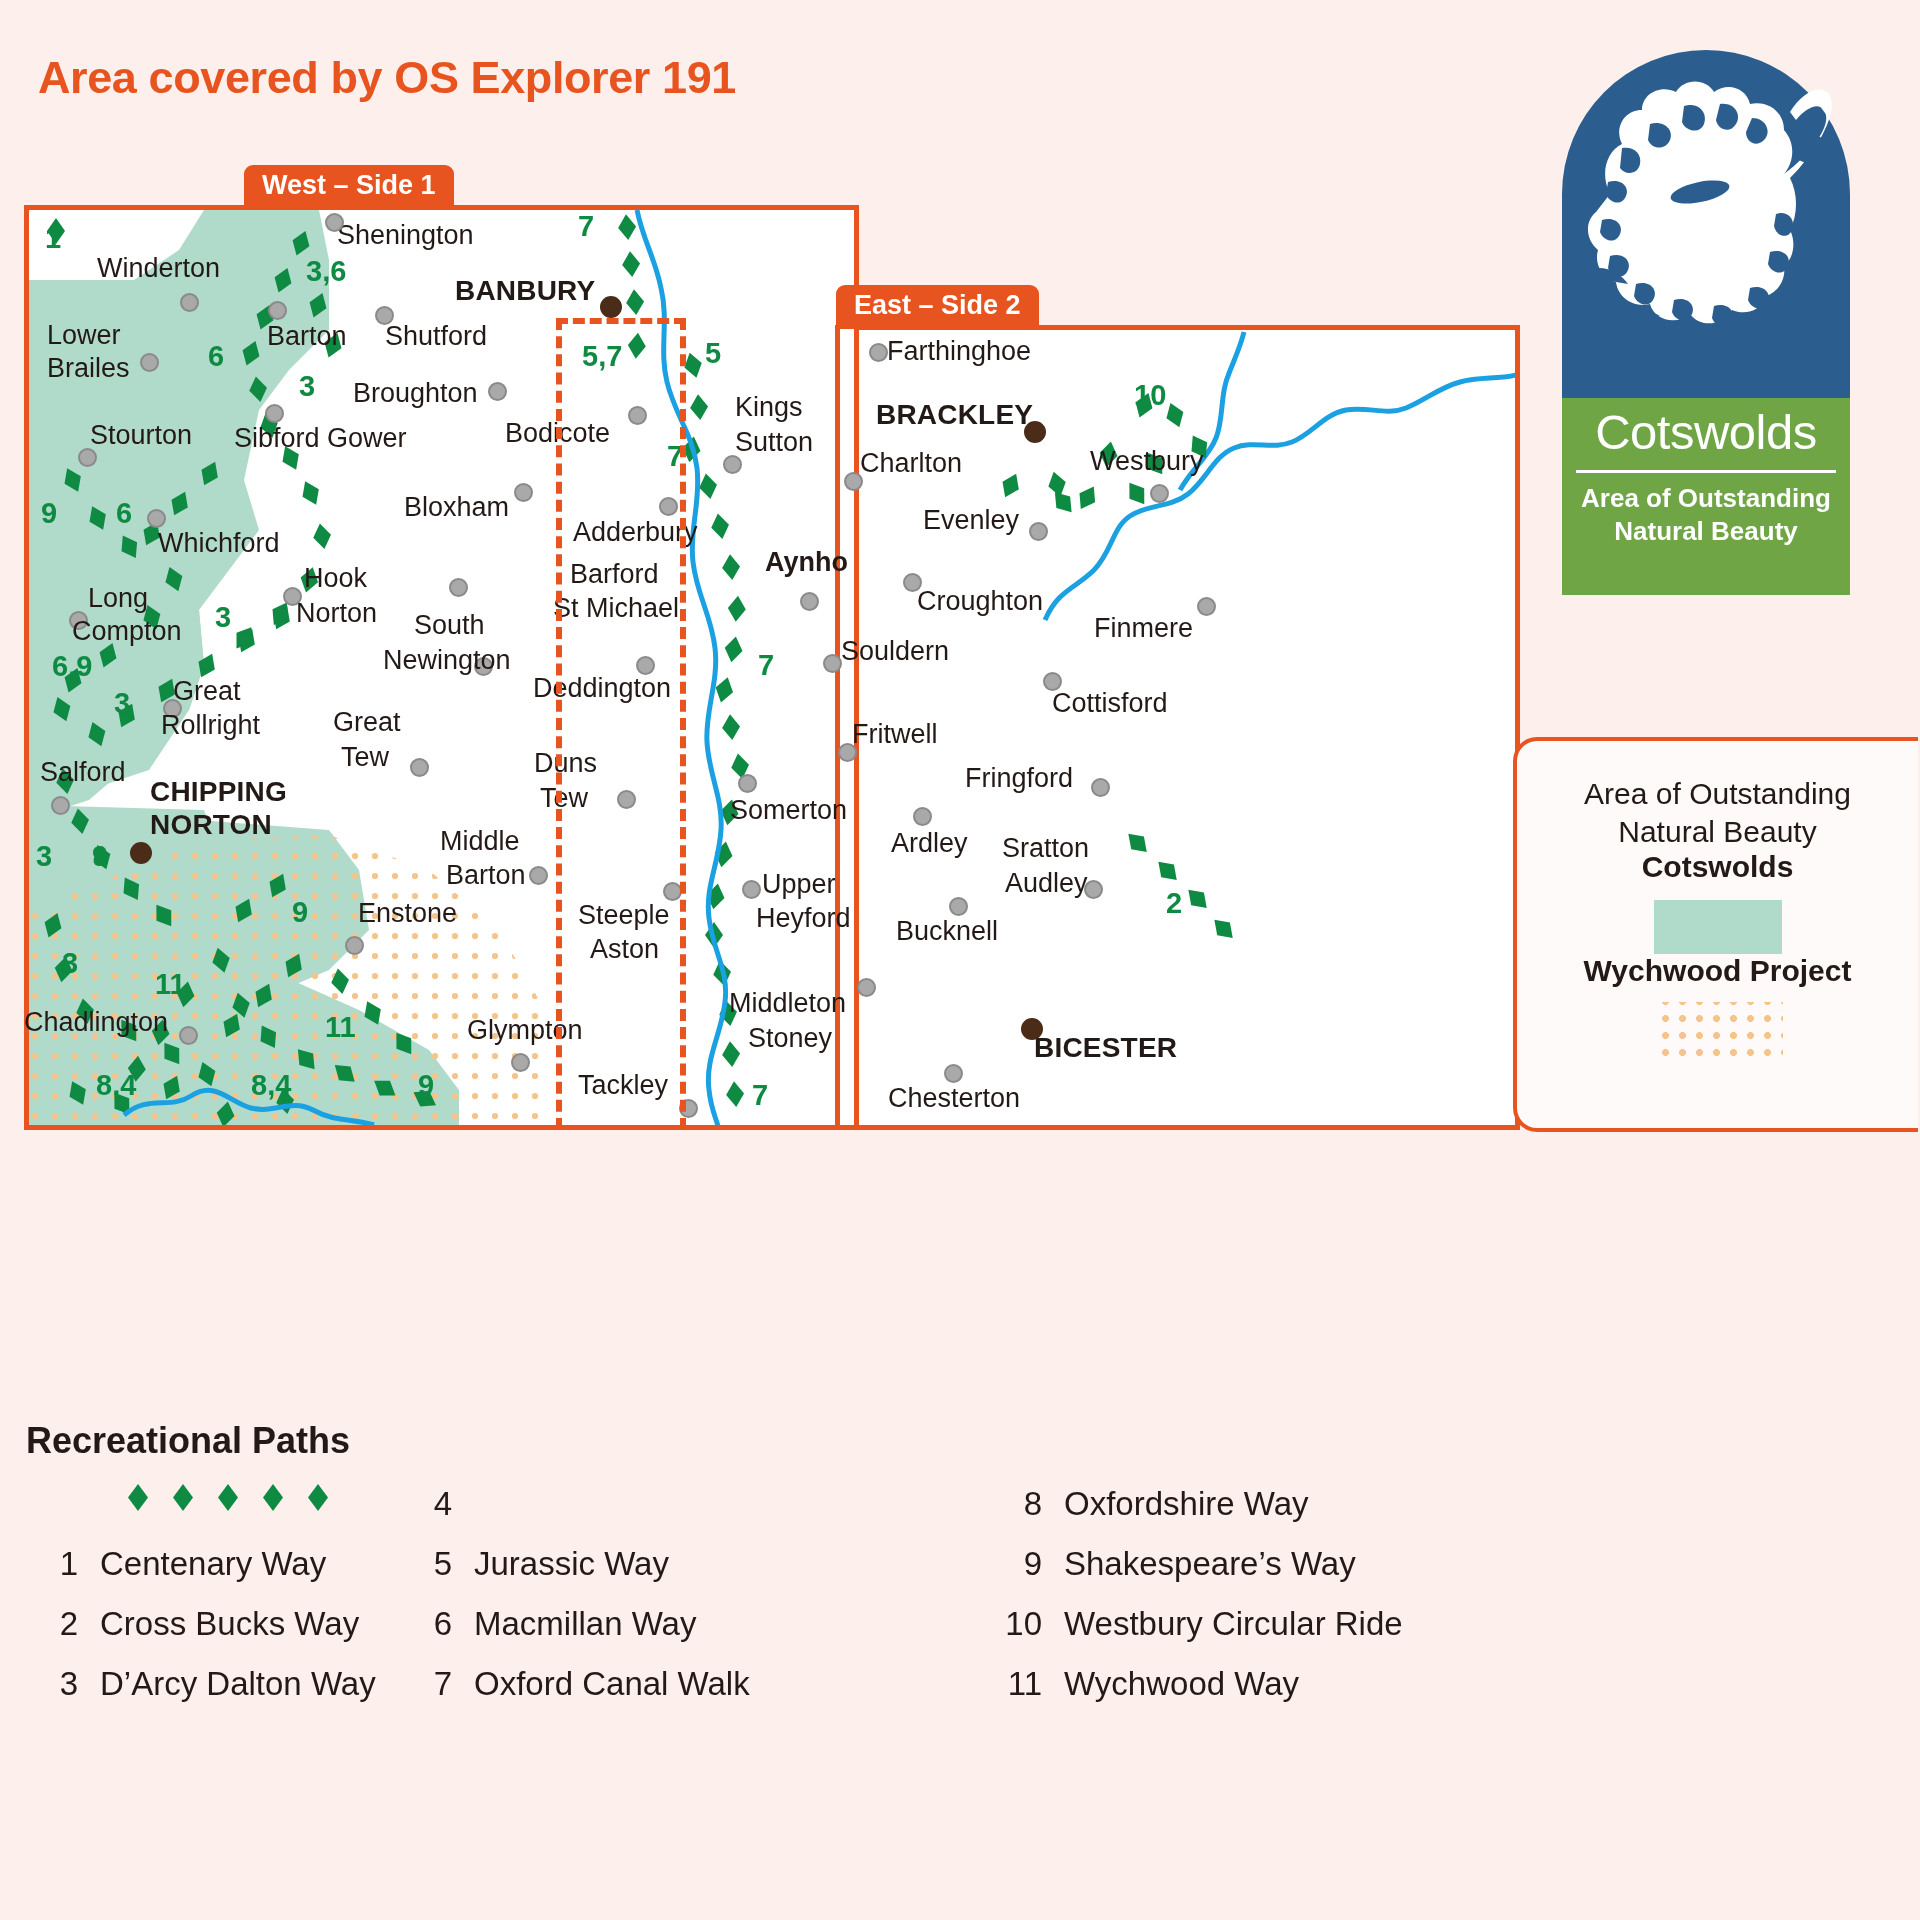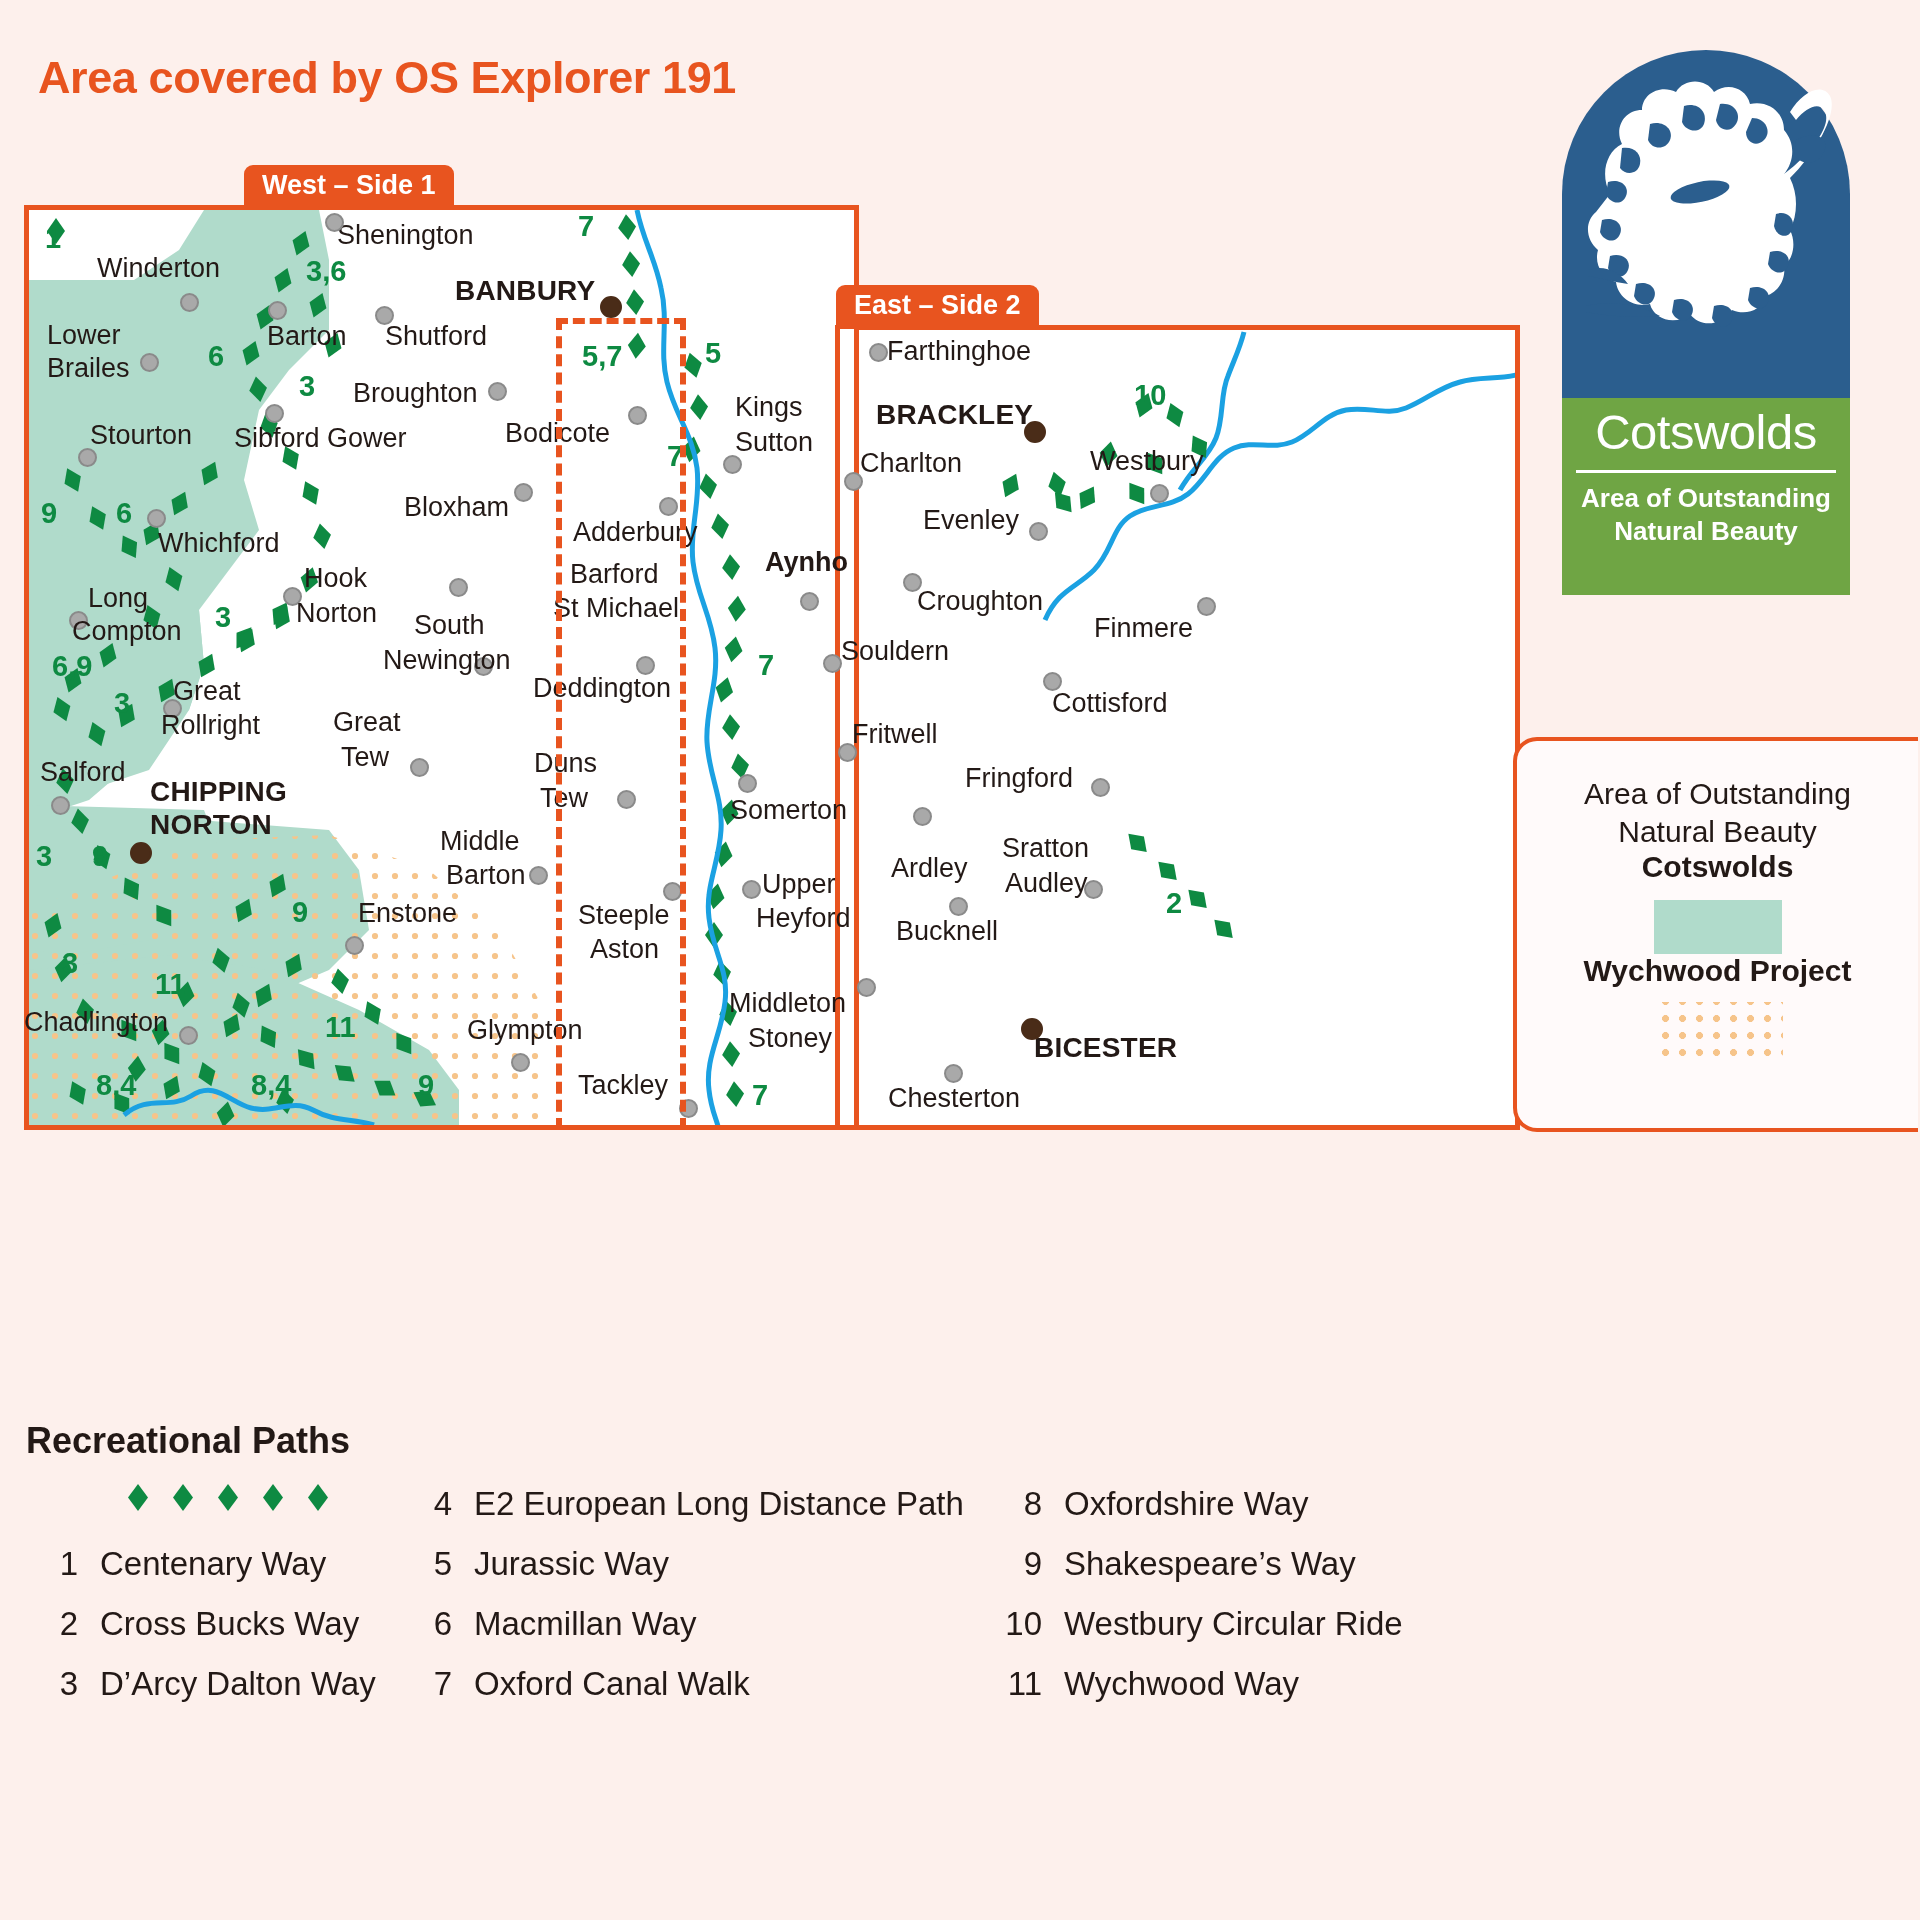--- a/index.html
+++ b/index.html
@@ -552,21 +552,21 @@
       <div class="place" style="left: 341px; top: 744px;">Tew</div>
       <div class="place" style="left: 965px; top: 765px;">Fringford</div>
       <div class="dot" style="left: 1091px; top: 778px;"></div>
       <div class="place" style="left: 534px; top: 750px;">Duns</div>
       <div class="dot" style="left: 617px; top: 790px;"></div>
       <div class="place" style="left: 540px; top: 785px;">Tew</div>
       <div class="place" style="left: 40px; top: 759px;">Salford</div>
       <div class="dot" style="left: 51px; top: 796px;"></div>
       <div class="place" style="left: 730px; top: 797px;">Somerton</div>
       <div class="dot" style="left: 738px; top: 774px;"></div>
-      <div class="place" style="left: 891px; top: 830px; margin-top: 25px;">Ardley</div>
+      <div class="place" style="left: 891px; top: 830px;">Ardley</div>
       <div class="dot" style="left: 913px; top: 807px;"></div>
       <div class="place" style="left: 1002px; top: 835px;">Sratton</div>
       <div class="dot" style="left: 1084px; top: 880px;"></div>
       <div class="place" style="left: 1005px; top: 870px;">Audley</div>
       <div class="place" style="left: 440px; top: 828px;">Middle</div>
       <div class="dot" style="left: 529px; top: 866px;"></div>
       <div class="place" style="left: 446px; top: 862px;">Barton</div>
       <div class="place" style="left: 762px; top: 871px;">Upper</div>
       <div class="dot" style="left: 742px; top: 880px;"></div>
       <div class="place" style="left: 756px; top: 905px;">Heyford</div>
@@ -700,21 +700,20 @@
       <div class="pl" style="left: 26px; top: 1605px;">
         <span class="n">2</span>
         <span>Cross Bucks Way</span>
       </div>
       <div class="pl" style="left: 26px; top: 1665px;">
         <span class="n">3</span>
         <span>D’Arcy Dalton Way</span>
       </div>
       <div class="pl" style="left: 400px; top: 1485px;">
         <span class="n">4</span>
-        <span>E2 European Long Distance Path</span>
       </div>
       <div class="pl" style="left: 400px; top: 1545px;">
         <span class="n">5</span>
         <span>Jurassic Way</span>
       </div>
       <div class="pl" style="left: 400px; top: 1605px;">
         <span class="n">6</span>
         <span>Macmillan Way</span>
       </div>
       <div class="pl" style="left: 400px; top: 1665px;">

